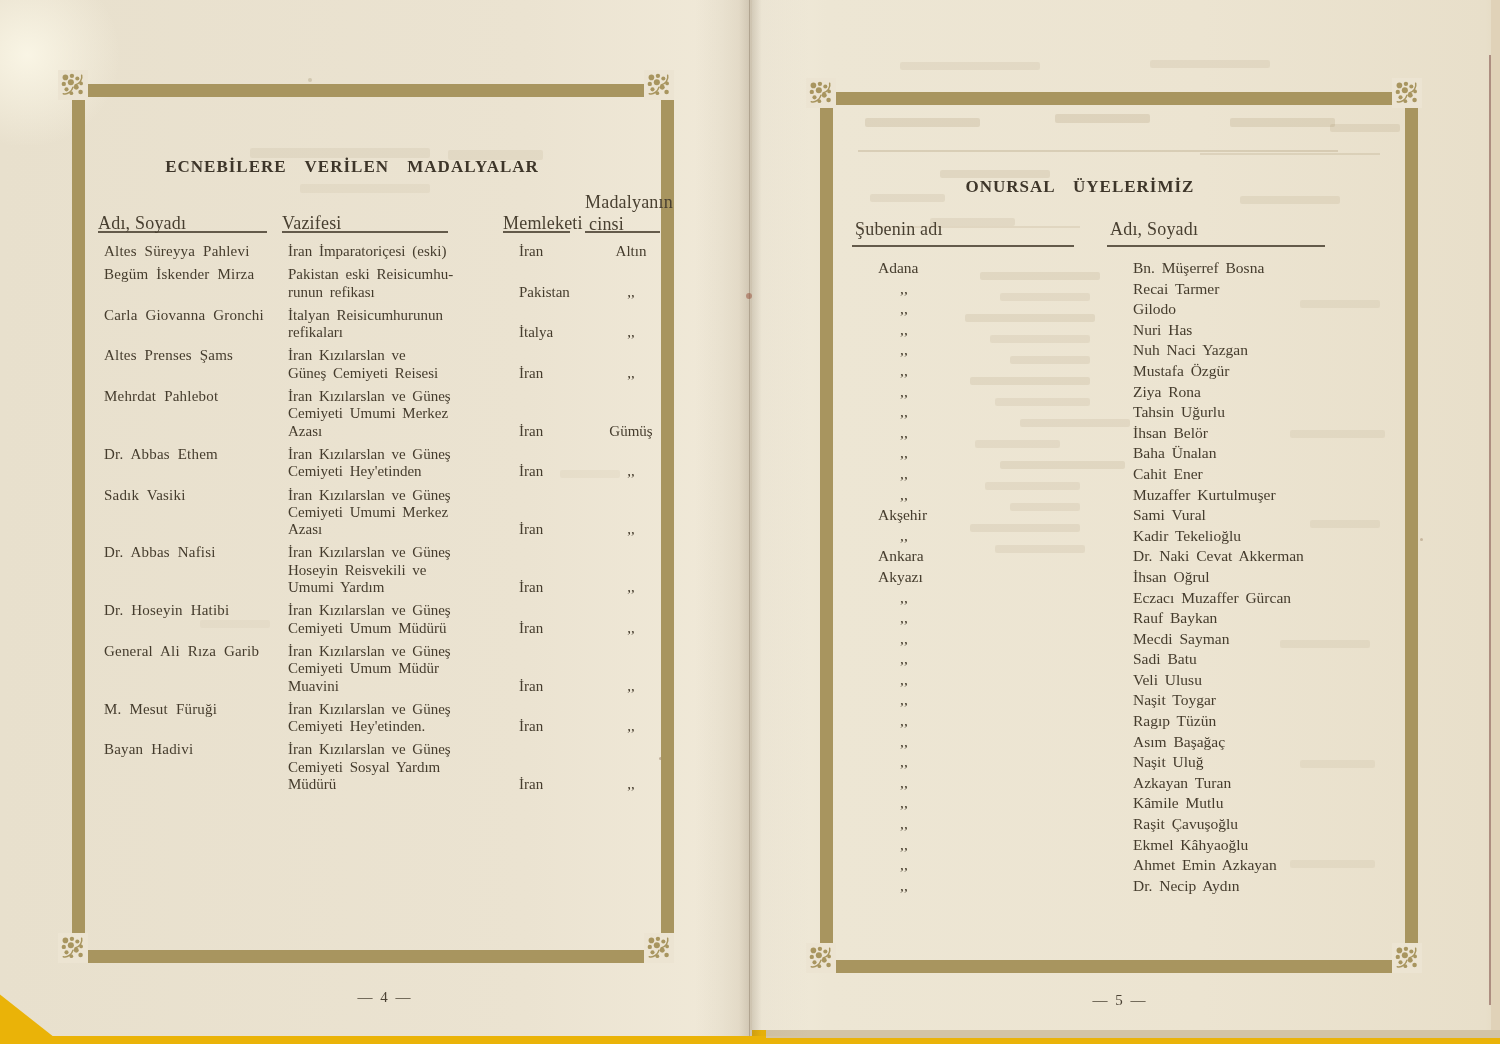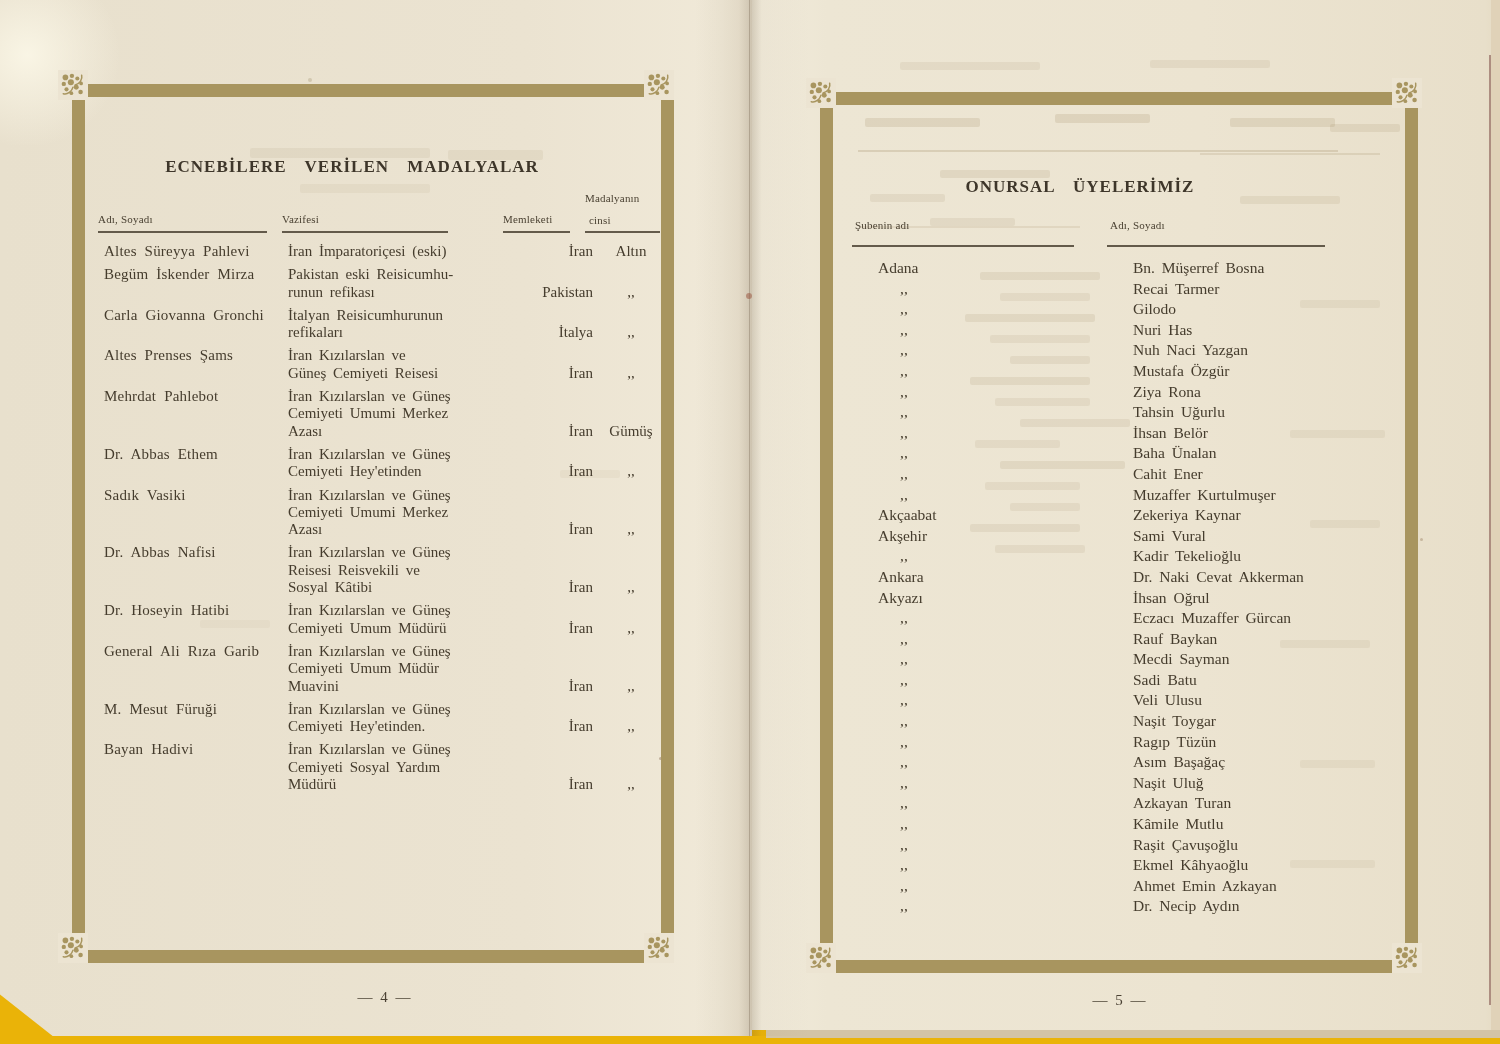--- a/index.html
+++ b/index.html
@@ -29,29 +29,29 @@
   .frame.fr{left:820px;top:92px;width:598px;height:881px;}
   .corner{position:absolute;width:30px;height:30px;background:#ece4d2;
     display:flex;align-items:center;justify-content:center;}
   .corner svg{width:26px;height:26px;}
 
   
   .title{position:absolute;text-align:center;font-weight:bold;font-size:17px;
     letter-spacing:1px;word-spacing:13px;color:#3e362a;}
   .lp-title{left:98px;top:157px;width:508px;}
   .rp-title{left:855px;top:177px;width:450px;}
-  .col-head{position:absolute;font-size:11px;color:#483f30;letter-spacing:.2px;}
+  .col-head{position:absolute;font-size:18px;color:#483f30;letter-spacing:.2px;}
   .rule{position:absolute;height:2px;background:#4b4233;opacity:.85;}
 
   
   .lrows{position:absolute;left:104px;top:243px;width:565px;font-size:15px;line-height:17.3px;}
   .lrow{display:flex;margin-bottom:6px;}
   .lname{width:184px;letter-spacing:.2px;word-spacing:4px;}
   .lduty{width:221px;word-spacing:3px;}
-  .lcountry{width:84px;align-self:flex-end;padding-left:10px;box-sizing:border-box;text-align:right;}
+  .lcountry{width:84px;align-self:flex-end;padding-left:10px;box-sizing:border-box;}
   .lmedal{width:76px;align-self:flex-end;text-align:center;}
 
   
   .rrows{position:absolute;left:855px;top:258px;width:525px;font-size:15.5px;line-height:20.6px;margin-left:23px;}
   .rrow{display:flex;}
   .rbranch{width:255px;box-sizing:border-box;}
   .rbranch.ditto{padding-left:22px;}
   .rname{flex:1;word-spacing:3px;}
 
   .pgnum{position:absolute;font-size:15px;color:#4a4133;letter-spacing:2px;width:200px;text-align:center;}
@@ -365,22 +365,22 @@
           <div>Azası</div>
         </div>
     <div class="lcountry">İran</div>
     <div class="lmedal">,,</div>
   </div>
 
   <div class="lrow">
     <div class="lname">Dr. Abbas Nafisi</div>
     <div class="lduty">
           <div>İran Kızılarslan ve Güneş</div>
-          <div>Reisesi Reisvekili ve</div>
-          <div>Sosyal Kâtibi</div>
+          <div>Hoseyin Reisvekili ve</div>
+          <div>Umumi Yardım</div>
         </div>
     <div class="lcountry">İran</div>
     <div class="lmedal">,,</div>
   </div>
 
   <div class="lrow">
     <div class="lname">Dr. Hoseyin Hatibi</div>
     <div class="lduty">
           <div>İran Kızılarslan ve Güneş</div>
           <div>Cemiyeti Umum Müdürü</div>
@@ -486,24 +486,20 @@
   <div class="rrow">
     <div class="rbranch ditto">,,</div>
     <div class="rname">Cahit Ener</div>
   </div>
 
   <div class="rrow">
     <div class="rbranch ditto">,,</div>
     <div class="rname">Muzaffer Kurtulmuşer</div>
   </div>
 
-  <div class="rrow">
-    <div class="rbranch">Akçaabat</div>
-    <div class="rname">Zekeriya Kaynar</div>
-  </div>
 
   <div class="rrow">
     <div class="rbranch">Akşehir</div>
     <div class="rname">Sami Vural</div>
   </div>
 
   <div class="rrow">
     <div class="rbranch ditto">,,</div>
     <div class="rname">Kadir Tekelioğlu</div>
   </div>

